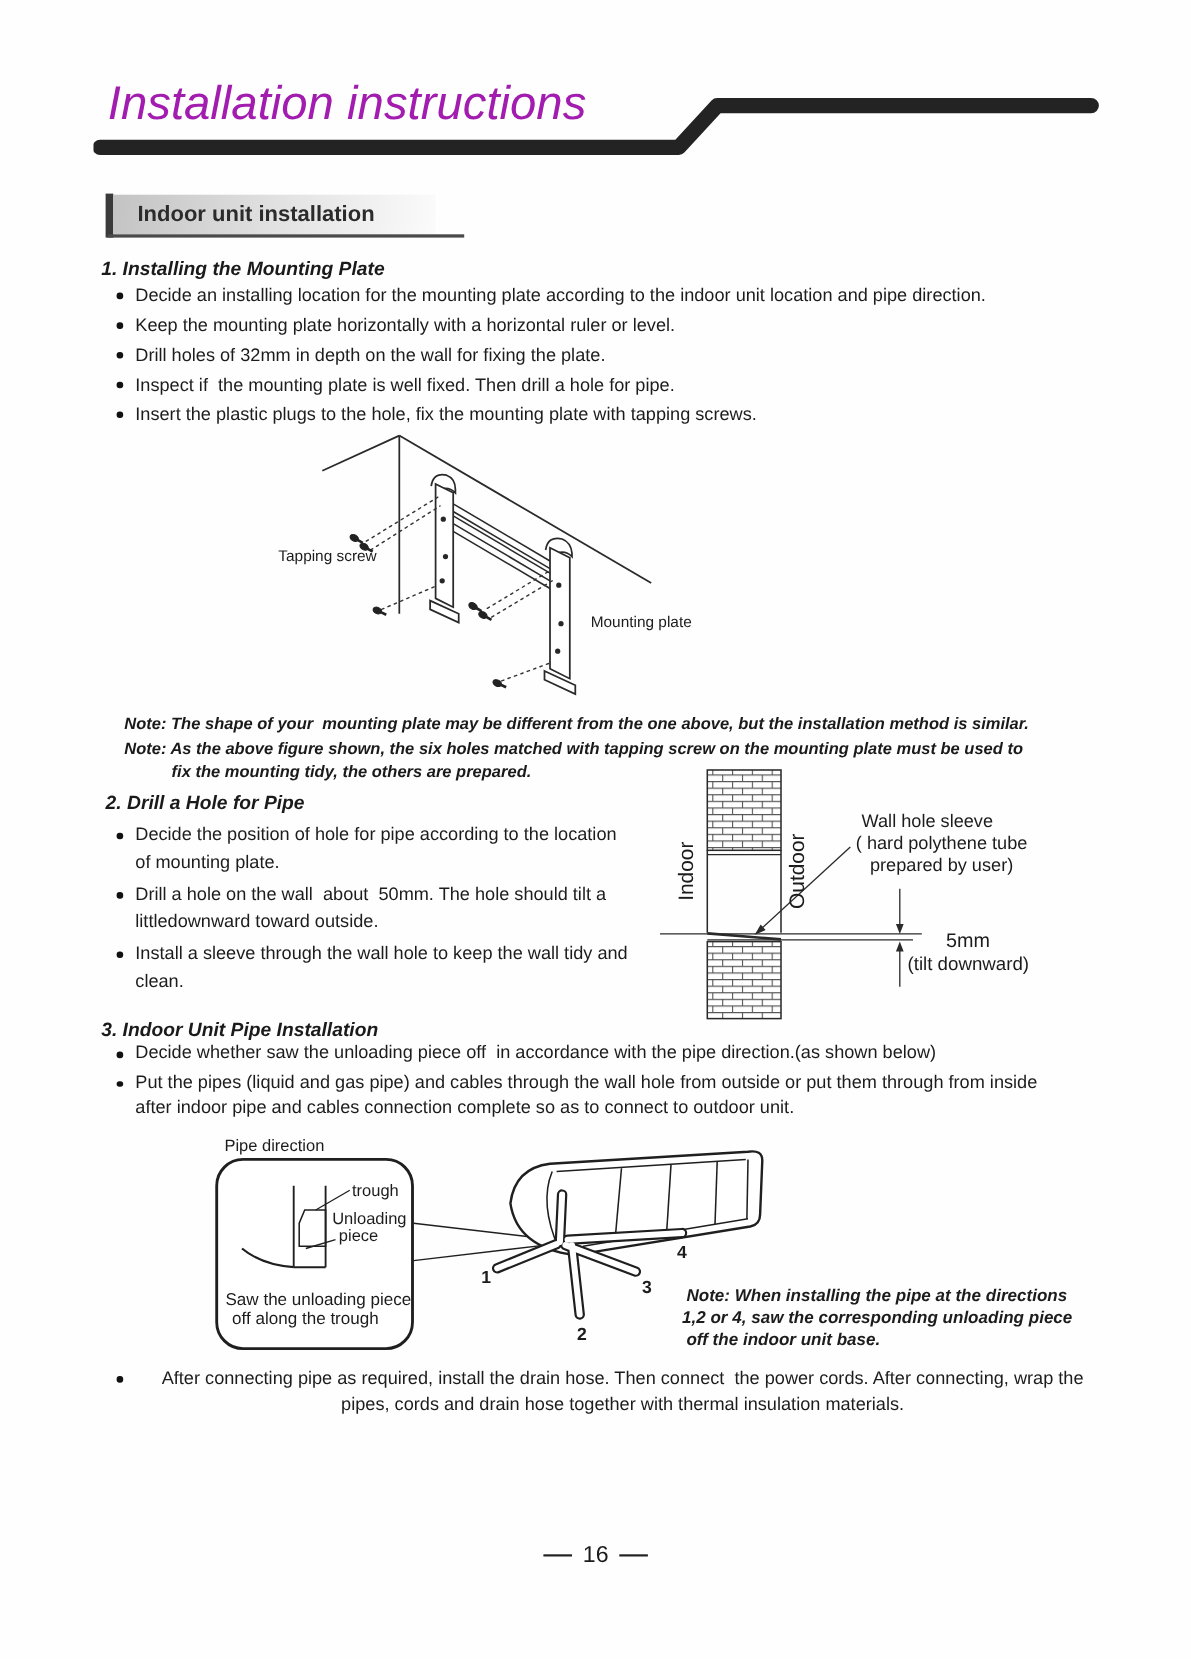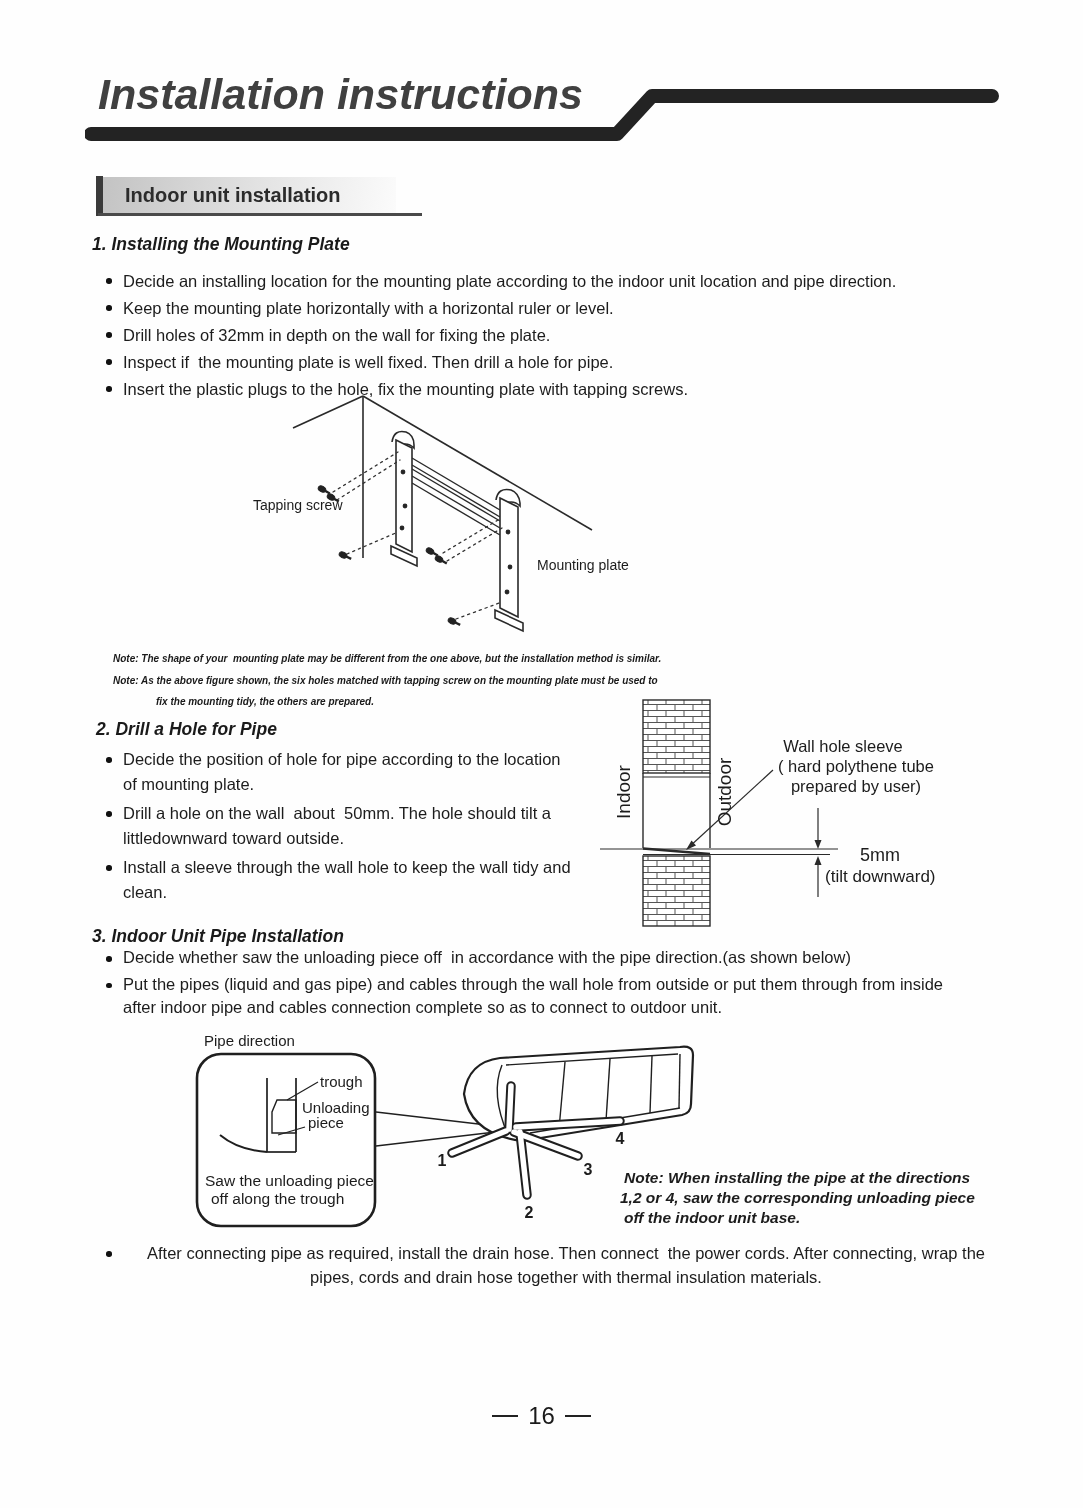--- a/index.html
+++ b/index.html
@@ -8,22 +8,22 @@
   .page {
     position: relative; width: 1083px; height: 1508px;
     background: #fefefe; overflow: hidden;
   }
   .abs { position: absolute; }
   .pre { white-space: pre-wrap; }
 
   
   .page-title {
     left: 98px; top: 70px;
-    font-size: 43px; font-weight: bold; font-style: italic;
-    letter-spacing: 0px; color: #404040;
+    font-size: 43px; font-weight: normal; font-style: italic;
+    letter-spacing: 0px; color: #a21caf;
   }
   .header-rule { left: 85px; top: 82px; }
 
   
   .banner { left: 96px; top: 176px; width: 326px; height: 40px; }
   .banner-accent { position:absolute; left:0; top:0; width:7px; height:40px; background:#3a3a3a; }
   .banner-box {
     position:absolute; left:7px; top:1px; width:293px; height:36px;
     background: linear-gradient(100deg, #c3c3c3 0%, #e4e4e4 55%, #fbfbfb 100%);
   }
@@ -42,52 +42,52 @@
   }
   ul.bullets li::before {
     content:""; position:absolute; left:2px; top:10px;
     width:5.5px; height:5.5px; border-radius:50%; background:#111;
   }
   ul.bullets2 li { line-height:24.5px; margin-bottom:5px; }
   ul.bullets3 li { line-height:23.5px; margin-bottom:3px; }
   ul.bullets4 li { line-height:24px;text-align:center; }
 
   
-  .notes { font-size:10px; font-weight:bold; font-style:italic; line-height:21.5px; color:#1a1a1a; }
+  .notes { font-size:15px; font-weight:bold; font-style:italic; line-height:21.5px; color:#1a1a1a; }
   .note-indent { margin-left:43px; }
 
   
   svg text { fill:#1c1c1c; font-family:"Liberation Sans", sans-serif; }
   .rot-label { font-size:19px; }
 
   
   .footer { left:0; top:1402px; width:1083px; display:flex; align-items:center; justify-content:center; gap:10px; }
   .footer .dash { width:26px; height:2.5px; background:#222; }
-  .footer .num { font-size:24px; color:#1a1a1a; }
+  .footer .num { font-size:21px; color:#1a1a1a; }
 </style>
 </head>
 <body>
 
 <div class="page">
 
   <h1 class="abs page-title">Installation instructions</h1>
   <svg class="abs header-rule" width="920" height="68" viewBox="0 0 920 68">
     <polyline points="6,52 532,52 567,14 907,14" fill="none" stroke="#232323" stroke-width="14" stroke-linecap="round" stroke-linejoin="round"></polyline>
   </svg>
 
   <div class="abs banner">
     <div class="banner-accent"></div>
     <div class="banner-box">
       <span>Indoor unit installation</span>
     </div>
     <div class="banner-underline"></div>
   </div>
 
   <h2 class="abs sec-heading" style="left:92px; top:234px;">1. Installing the Mounting Plate</h2>
-  <ul class="abs bullets" style="left:104px; top:256px; width:920px;margin-top:12px;">
+  <ul class="abs bullets" style="left:104px; top:256px; width:920px;">
     <li class="pre">Decide an installing location for the mounting plate according to the indoor unit location and pipe direction.</li>
     <li class="pre">Keep the mounting plate horizontally with a horizontal ruler or level.</li>
     <li class="pre">Drill holes of 32mm in depth on the wall for fixing the plate.</li>
     <li class="pre">Inspect if  the mounting plate is well fixed. Then drill a hole for pipe.</li>
     <li class="pre">Insert the plastic plugs to the hole, fix the mounting plate with tapping screws.</li>
   </ul>
 
   <svg class="abs" style="left:240px; top:386px;" width="420" height="256" viewBox="0 0 420 256">
 
     <g stroke="#2a2a2a" stroke-width="1.6" fill="none">

